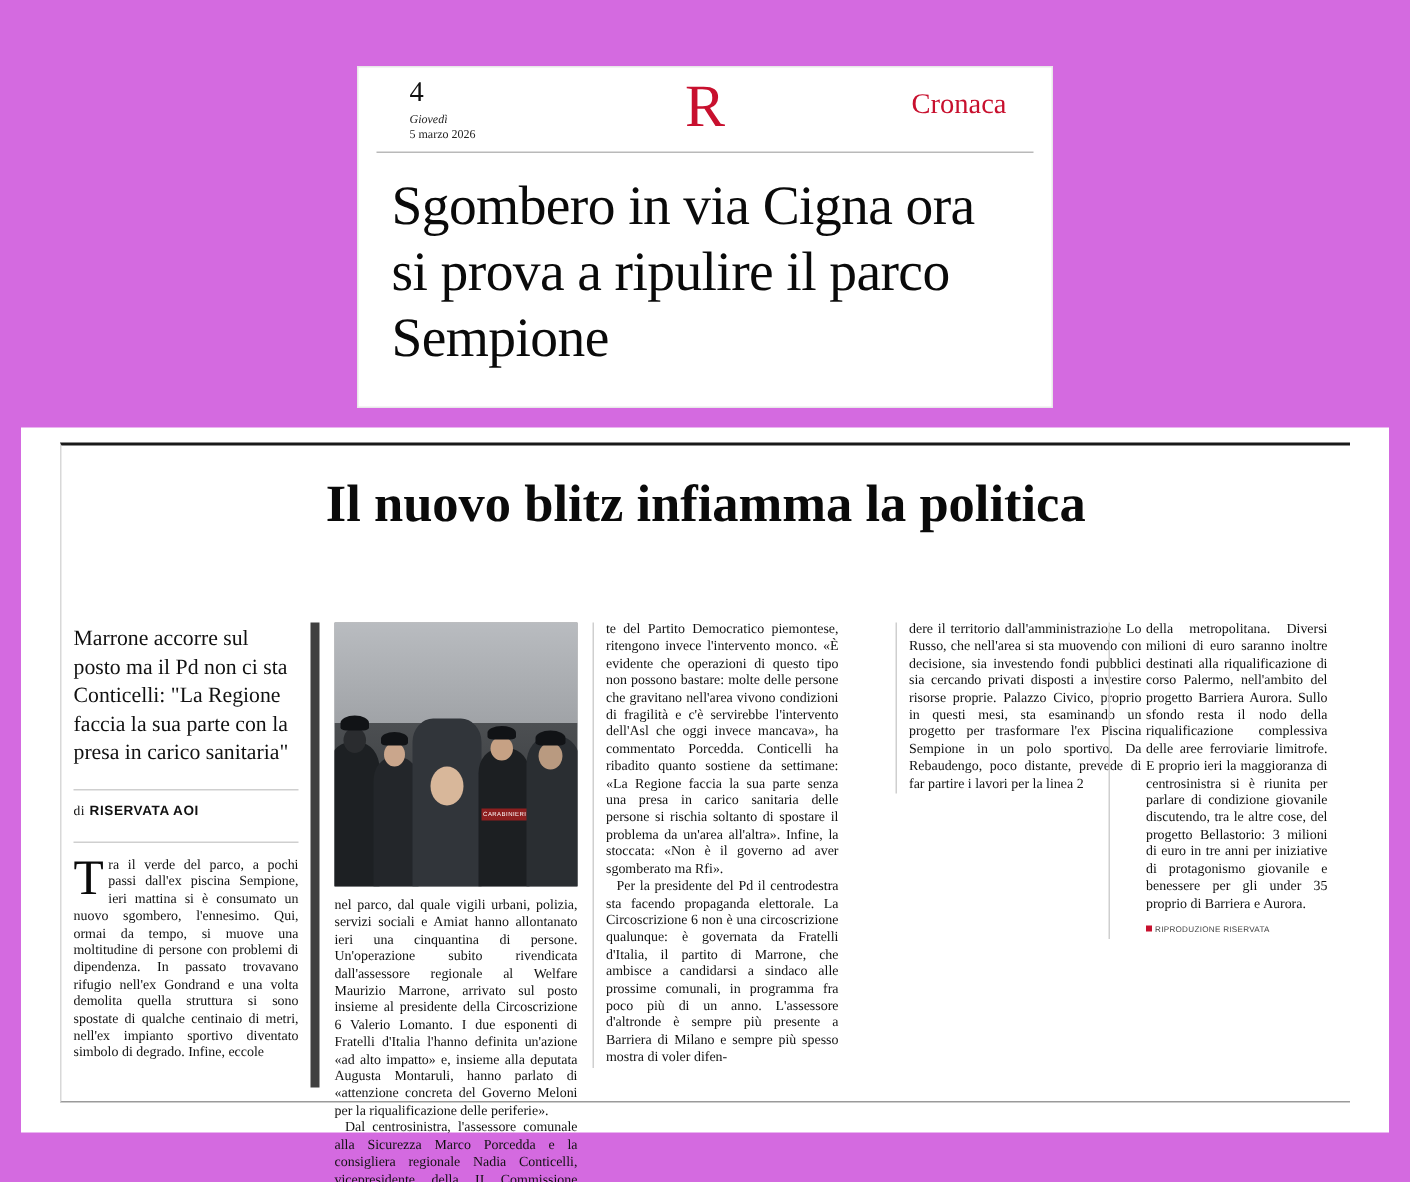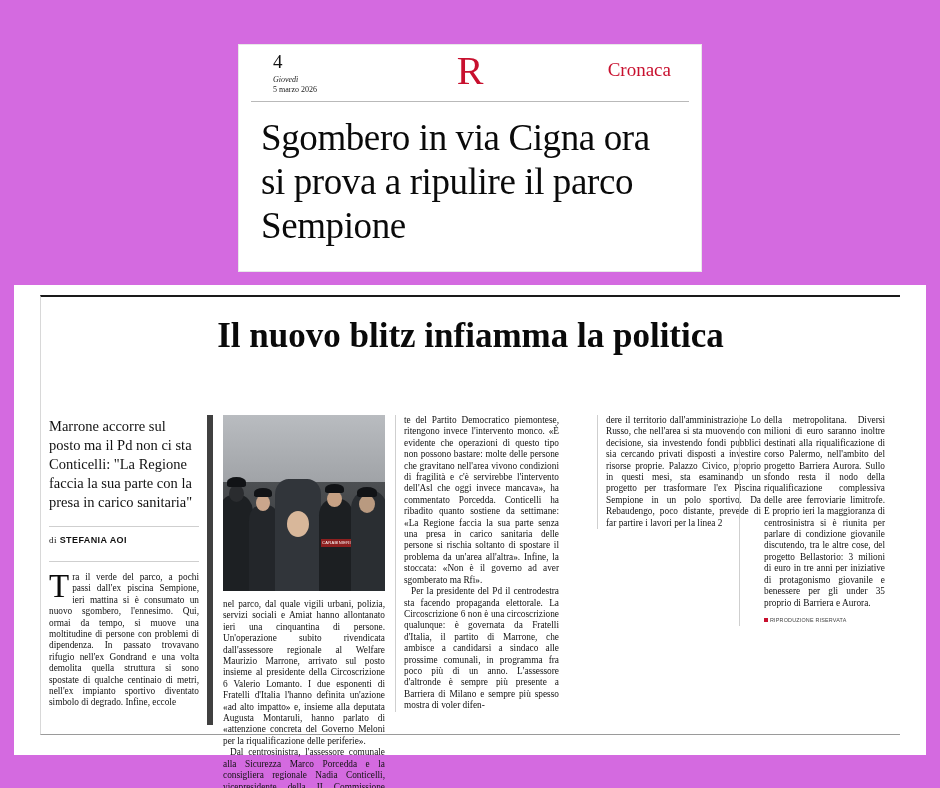--- a/index.html
+++ b/index.html
@@ -290,21 +290,21 @@
 <div id="main-page">
   <div id="main-inner">
     <h1 id="main-headline">Il nuovo blitz infiamma la politica</h1>
 
     <div id="content-area">
 
       <div id="col-left">
         <div id="summary">Marrone accorre sul posto ma il Pd non ci sta Conticelli: "La Regione faccia la sua parte con la presa in carico sanitaria"</div>
         <div id="byline">
           <span class="di">di</span>
-          <span class="who">STEFANIA AOI</span>
+          <span class="who">RISERVATA AOI</span>
         </div>
         <div id="left-body">
           <span id="dropcap">T</span>
           <span>ra il verde del parco, a pochi passi dall'ex piscina Sempione, ieri mattina si è consumato un nuovo sgombero, l'ennesimo. Qui, ormai da tempo, si muove una moltitudine di persone con problemi di dipendenza. In passato trovavano rifugio nell'ex Gondrand e una volta demolita quella struttura si sono spostate di qualche centinaio di metri, nell'ex impianto sportivo diventato simbolo di degrado. Infine, eccole</span>
         </div>
       </div>
 
       <div id="col-photo">
         <div id="photo-frame">
           <div class="sky"></div>

